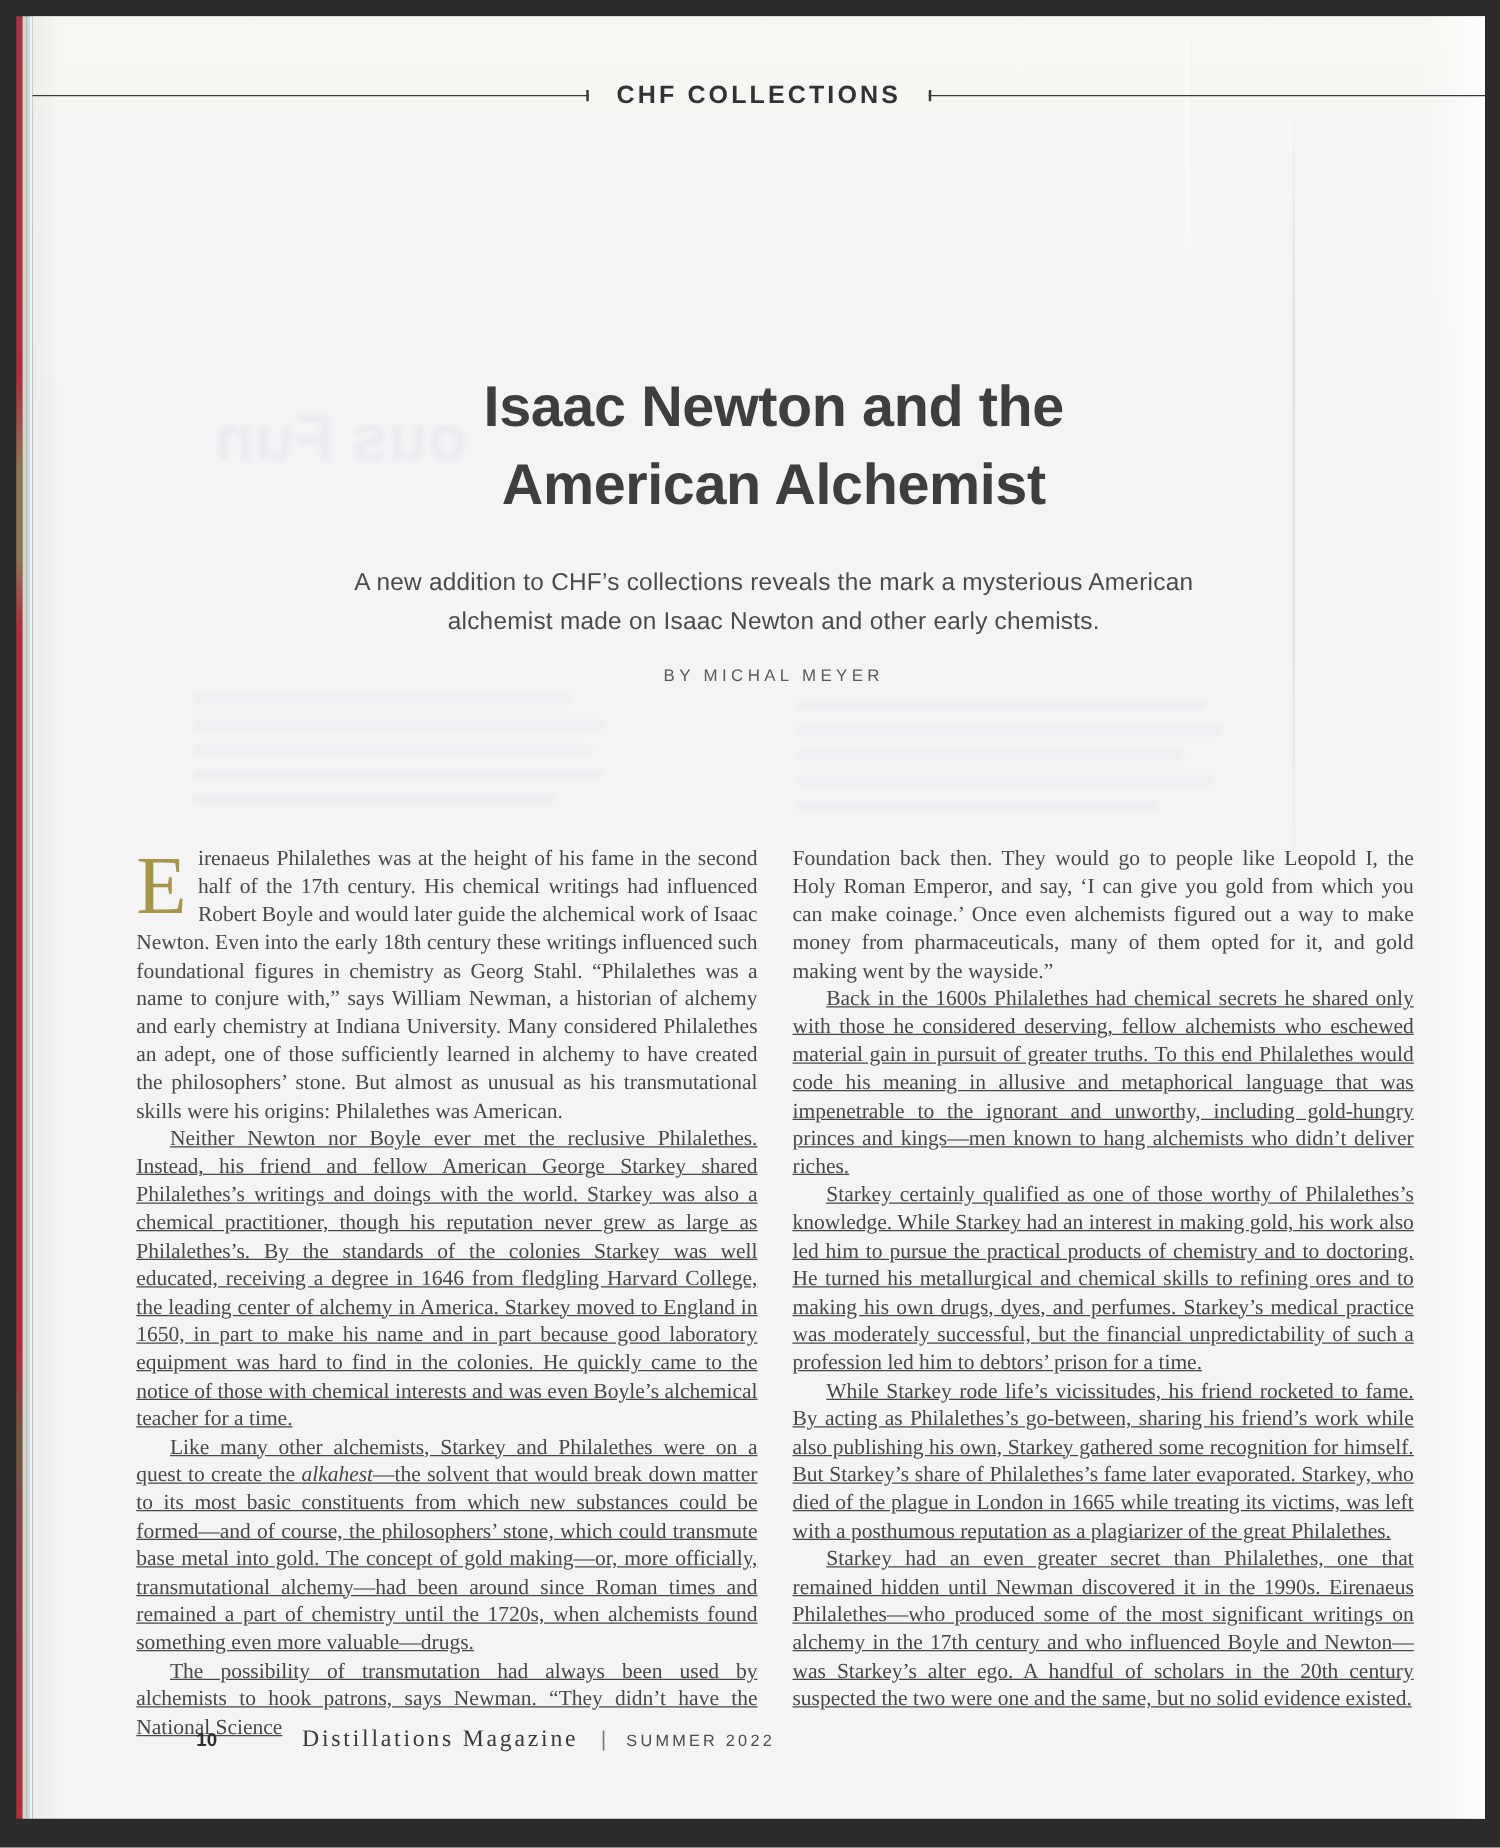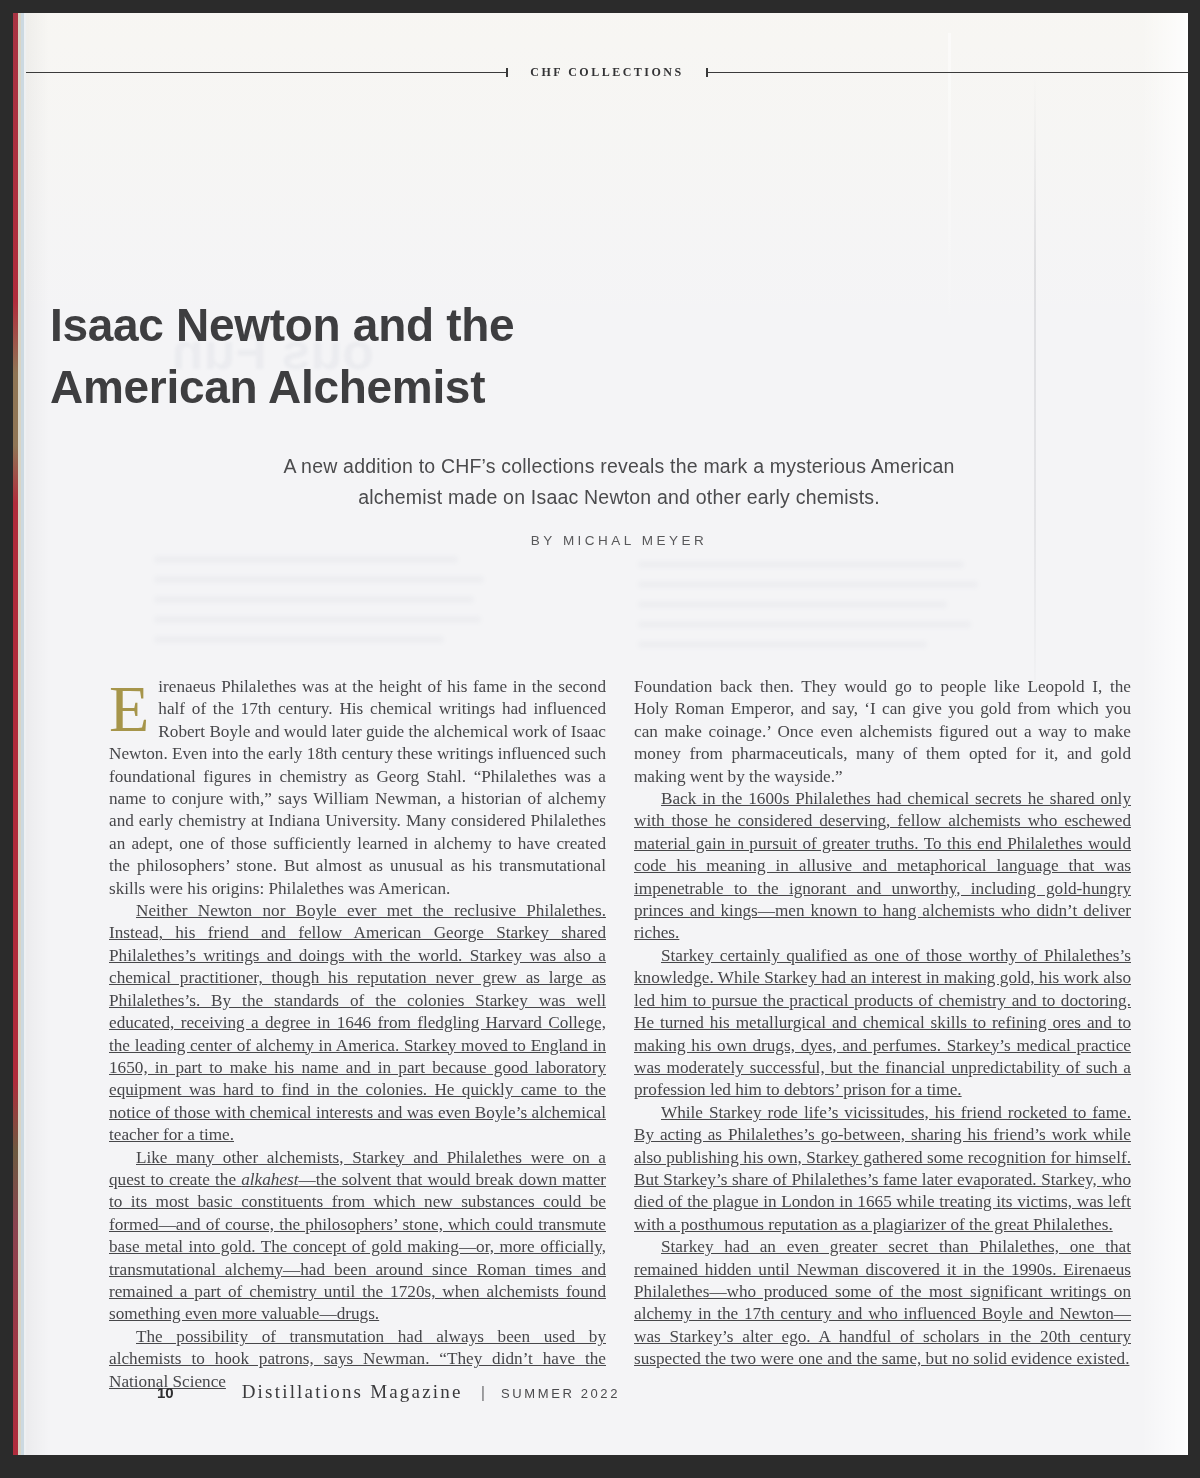--- a/index.html
+++ b/index.html
@@ -36,28 +36,28 @@
     display:flex;align-items:center;
   }
   .kicker-rule{flex:1;height:1px;background:#3a3a3a;position:relative;}
   .kicker-rule.left::after{
     content:"";position:absolute;right:0;top:-4px;width:2px;height:9px;background:#3a3a3a;
   }
   .kicker-rule.right::before{
     content:"";position:absolute;left:0;top:-4px;width:2px;height:9px;background:#3a3a3a;
   }
   .kicker-label{
-    font-family:Liberation Serif, serif;
-    font-weight:bold;font-size:12px;letter-spacing:2.5px;
+    font-family:Liberation Sans, sans-serif;
+    font-weight:bold;font-size:20px;letter-spacing:2.5px;
     color:#333335;padding:0 22px;white-space:nowrap;
   }
 
   
   .title-block{
-    position:absolute;left:0;right:0;top:281px;text-align:left;
+    position:absolute;left:0;right:0;top:281px;text-align:center;
     color:var(--title_text,#3e3e40);
     padding-left:24px;
   }
   .title-line{
     font-size:46px;line-height:62px;font-weight:700;letter-spacing:-.3px;
   }
   .subtitle{
     position:absolute;left:0;right:0;top:438px;
     padding-left:24px;
     display:flex;justify-content:center;

